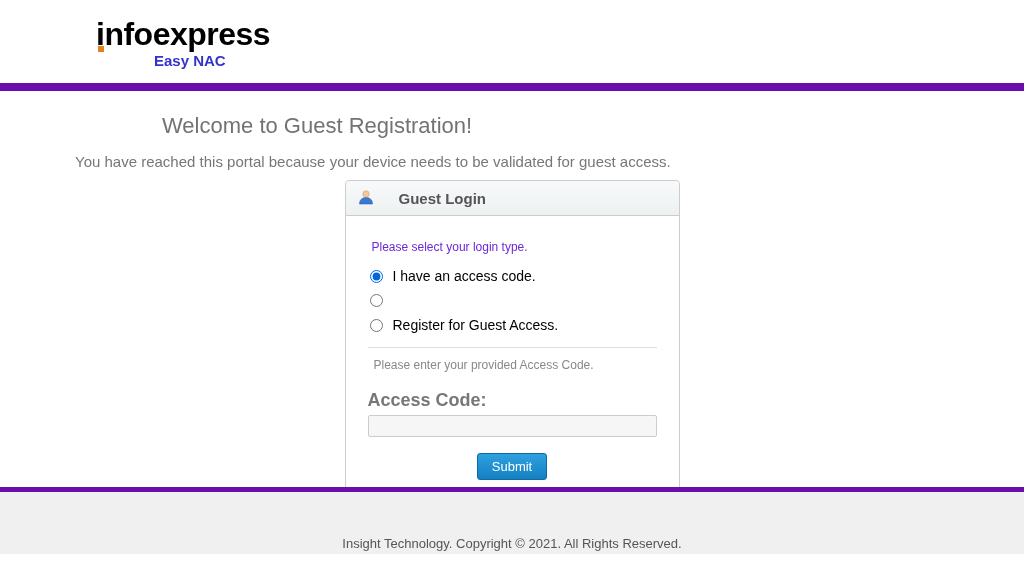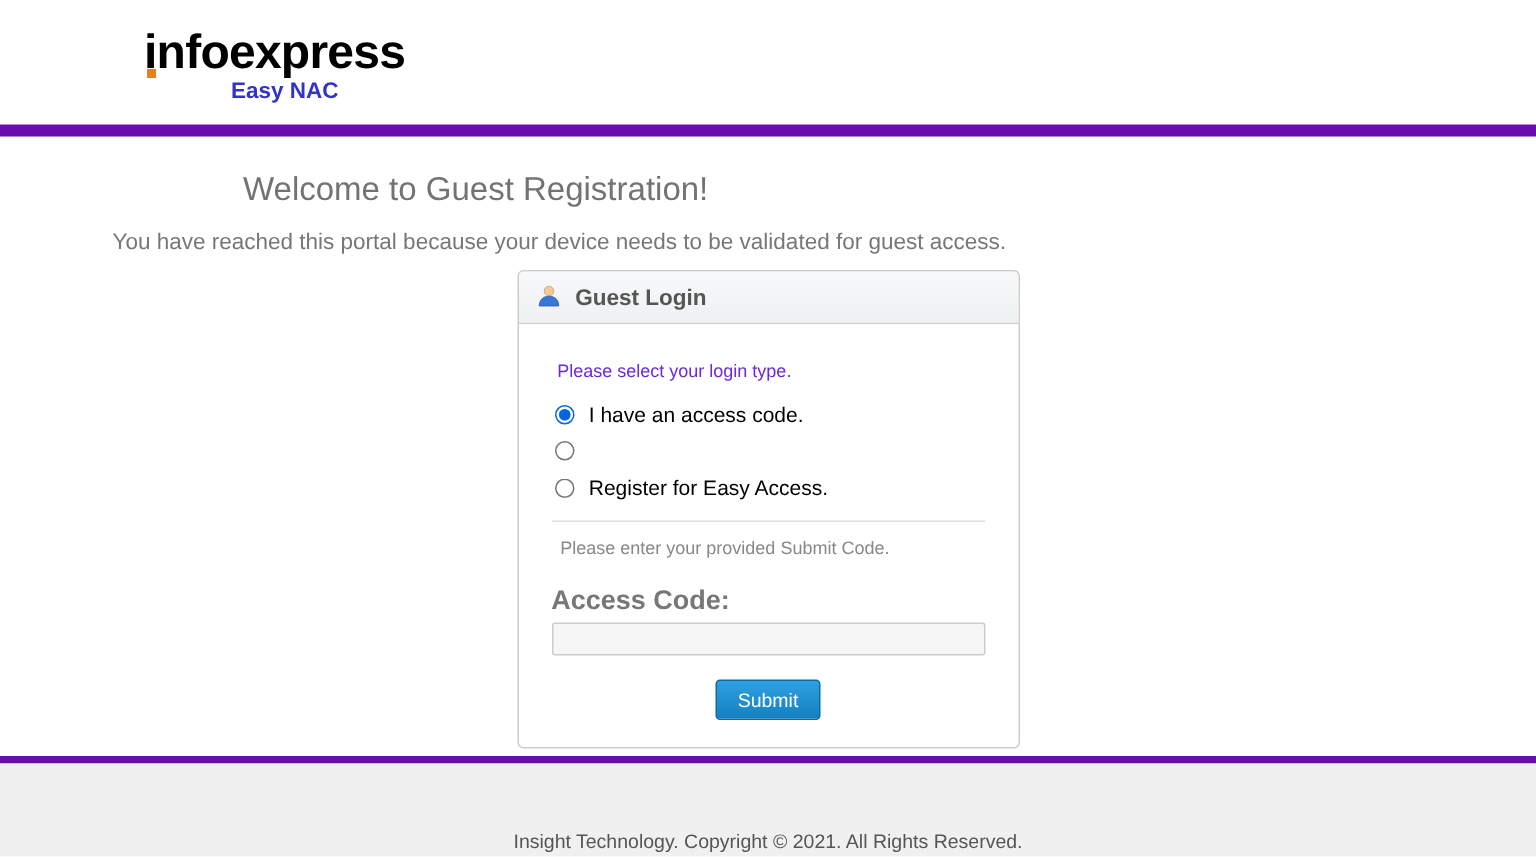--- a/index.html
+++ b/index.html
@@ -69,21 +69,21 @@
     border: 1px solid #ccc;
     border-radius: 4px;
     background: #fff;
   }
   .login-header {
     background: linear-gradient(#f7f9fa,#eef1f2);
     border-bottom: 1px solid #ccc;
     padding: 7px 10px;
     display: flex;
     align-items: center;
-    gap: 8px;
+    gap: 23px;
     border-radius: 4px 4px 0 0;
   }
   .login-header h3 {
     font-size: 15px;
     color: #555;
     font-weight: bold;
   }
   .user-icon svg { display: block; }
   .login-body {
     padding: 12px 22px 18px 22px;
@@ -145,21 +145,21 @@
     color: #fff;
     border: 1px solid #0f6aa3;
     border-radius: 3px;
     padding: 5px 14px;
     font-size: 13px;
     cursor: pointer;
   }
   .bottom-bar {
     position: absolute;
     left: 0;
-    bottom: 0;
+    bottom: 17px;
     width: 100%;
   }
   .purple-bar-bottom {
     height: 5px;
     background: #6a0dad;
     width: 100%;
   }
   .footer-area {
     background: #f0f0f0;
     height: 62px;
@@ -200,26 +200,26 @@
 
       <div class="radio-row">
         <input type="radio" name="lt" id="r1" checked="" style="">
         <label for="r1">I have an access code.</label>
       </div>
       <div class="radio-row">
         <input type="radio" name="lt" id="r2" style="">
       </div>
       <div class="radio-row">
         <input type="radio" name="lt" id="r3" style="">
-        <label for="r3">Register for Easy Access.</label>
+        <label for="r3">Register for Guest Access.</label>
       </div>
 
       <hr class="divider-line">
 
-      <p class="enter-instruction">Please enter your provided Submit Code.</p>
+      <p class="enter-instruction">Please enter your provided Access Code.</p>
 
       <label class="field-label">Access Code:</label>
       <input type="text" class="text-input" value="" style="">
 
       <div class="submit-row">
         <button class="submit-btn">Submit</button>
       </div>
     </div>
   </div>
 </div>

